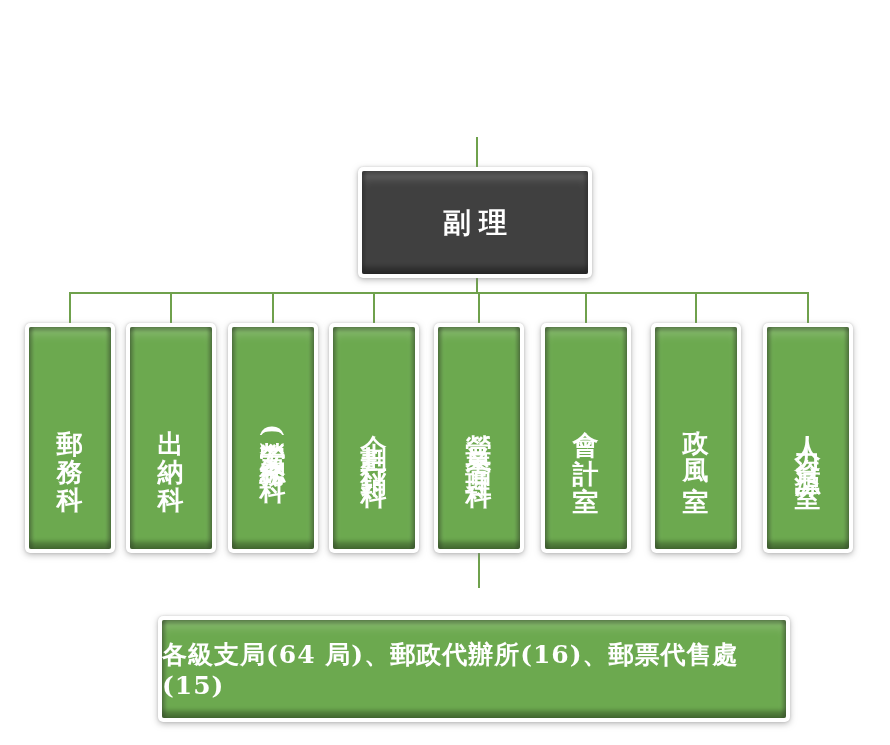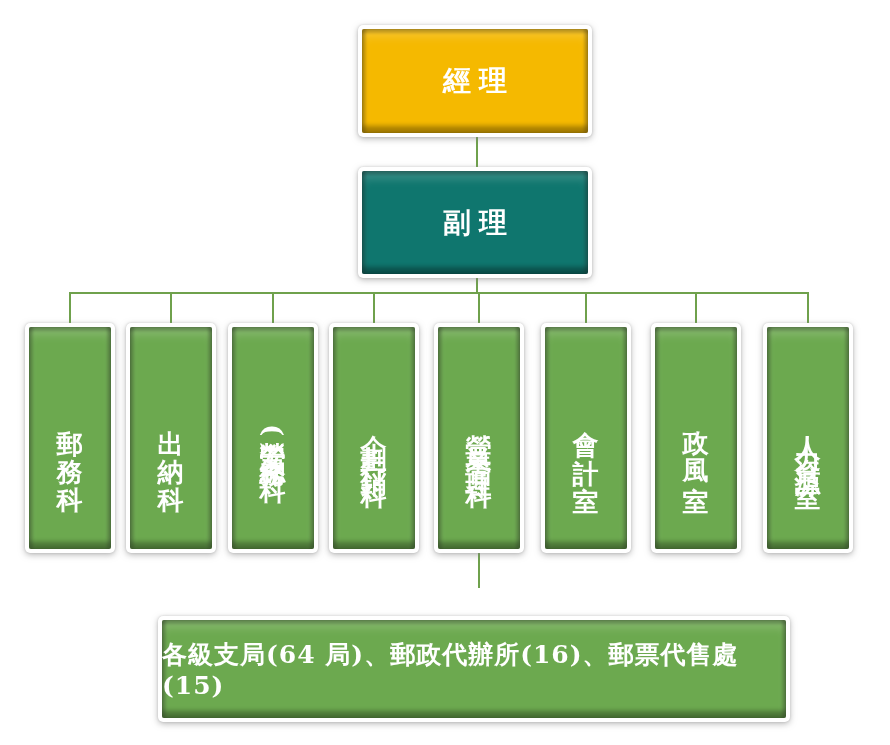--- a/index.html
+++ b/index.html
@@ -82,28 +82,23 @@
   <div class="connector drop drop-0" style="background: rgb(111, 161, 76);"></div>
   <div class="connector drop drop-1" style="background: rgb(111, 161, 76);"></div>
   <div class="connector drop drop-2" style="background: rgb(111, 161, 76);"></div>
   <div class="connector drop drop-3" style="background: rgb(111, 161, 76);"></div>
   <div class="connector drop drop-4" style="background: rgb(111, 161, 76);"></div>
   <div class="connector drop drop-5" style="background: rgb(111, 161, 76);"></div>
   <div class="connector drop drop-6" style="background: rgb(111, 161, 76);"></div>
   <div class="connector drop drop-7" style="background: rgb(111, 161, 76);"></div>
   <div class="connector conn-branch" style="background: rgb(111, 161, 76);"></div>
 
-  <div class="node-frame manager-frame">
-    <div class="node-fill" style="background-color: rgb(245, 185, 0);">
-      <span class="h-label">經理</span>
-    </div>
-  </div>
 
   <div class="node-frame deputy-frame">
-    <div class="node-fill" style="background-color: #0f766e;">
+    <div class="node-fill" style="background-color: #404040;">
       <span class="h-label">副理</span>
     </div>
   </div>
 
   <div class="node-frame dept-frame dept-0">
     <div class="node-fill" style="background-color: rgb(108, 169, 79);">
       <span class="v-label spread-3">郵務科</span>
     </div>
   </div>
   <div class="node-frame dept-frame dept-1">

